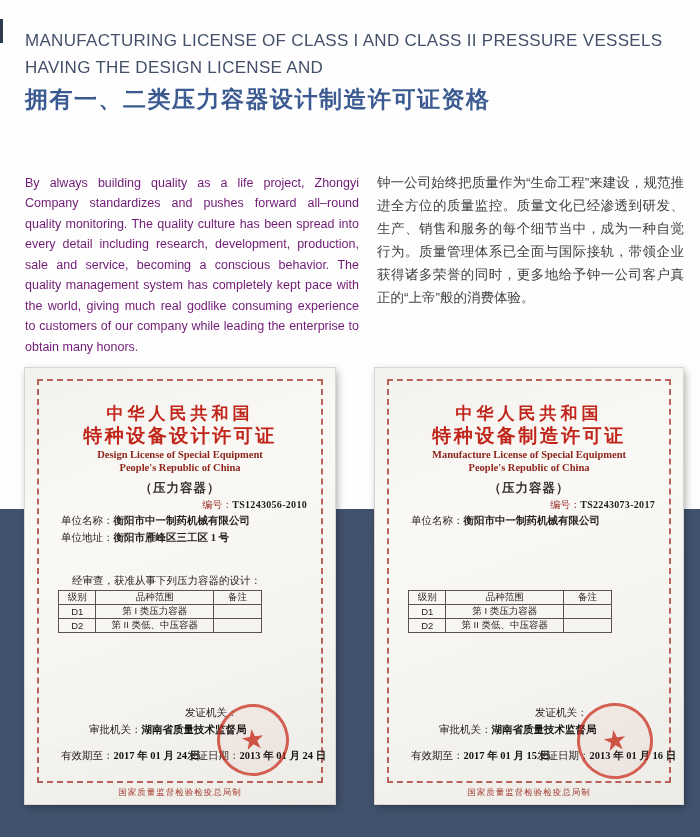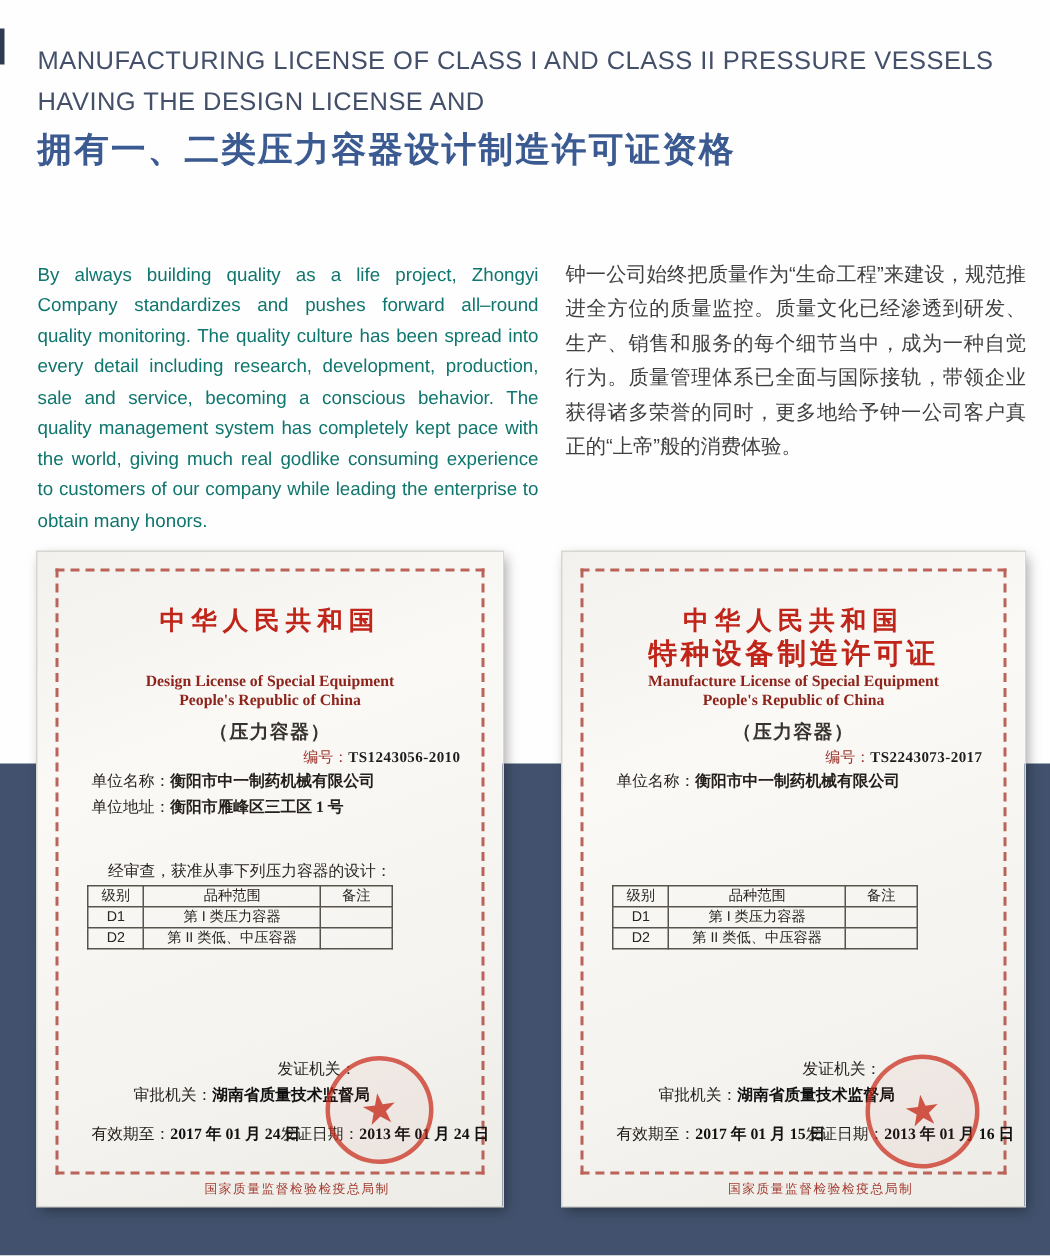--- a/index.html
+++ b/index.html
@@ -8,21 +8,21 @@
     background:#fefefe;font-family:"Liberation Sans",sans-serif;
   }
   .edge-sliver{position:absolute;left:0;top:19px;width:3px;height:24px;background:#2f3b50;}
   .navy-panel{position:absolute;left:0;top:509px;width:700px;height:328px;background:#42526e;}
   
   .hdr{position:absolute;left:25px;top:27px;width:650px;color:#44506a;
        font-size:17px;line-height:27px;letter-spacing:.3px;font-weight:400;}
   .zh-title{position:absolute;left:25px;top:84px;width:650px;color:#3a5a91;
        font-size:23px;font-weight:700;letter-spacing:1.5px;}
   
-  .p-en{position:absolute;left:25px;top:160px;width:334px;color:#0f766e;
+  .p-en{position:absolute;left:25px;top:160px;width:334px;color:#701a75;
        font-size:12.5px;line-height:20.5px;text-align:justify;}
   .p-zh{position:absolute;left:377px;top:157px;width:307px;color:#3f3f3f;
        font-size:13.5px;line-height:23px;text-align:justify;}
   
   .cert{position:absolute;top:368px;width:310px;height:436px;
        background:linear-gradient(160deg,#f2f1ed 0%,#faf9f6 30%,#f4f3ef 70%,#ecebe6 100%);
        box-shadow:0 0 0 1px #d8d6d0, 2px 3px 8px rgba(0,0,0,.35);}
   .cert.left{left:25px;}
   .cert.right{left:375px;width:308px;}
   .cert-border{position:absolute;left:12px;right:12px;top:11px;bottom:21px;
@@ -49,41 +49,42 @@
   .bt{position:absolute;font-size:10.5px;color:#241f1b;font-family:"Liberation Serif",serif;white-space:nowrap;}
   .bt .val{font-weight:700;color:#111;}
   .r1a{left:36px;top:355px;margin-left:28px;} .r1b{left:160px;top:338px;}
   .r2a{left:36px;top:381px;} .r2b{left:162px;top:381px;}
   .seal{position:absolute;left:192px;top:336px;width:66px;height:66px;border-radius:50%;
        border:3px solid rgba(199,42,26,.72);display:flex;align-items:center;justify-content:center;
        background:rgba(220,80,60,.05);transform:rotate(-8deg);}
   .seal .star{font-size:28px;color:rgba(199,42,26,.78);line-height:1;}
   .cert.right .seal{left:202px;top:335px;width:70px;height:70px;}
   .note{position:absolute;left:0;bottom:5px;width:100%;text-align:center;
-       font-size:8.5px;color:#a43c30;letter-spacing:1px;font-family:"Liberation Serif",serif;padding-left:18px;}
+       font-size:8.5px;color:#a43c30;letter-spacing:1px;font-family:"Liberation Serif",serif;}
 </style>
 </head>
 <body>
 
 <div class="edge-sliver"></div>
 
 <div class="hdr">
   <div>MANUFACTURING LICENSE OF CLASS I AND CLASS II PRESSURE VESSELS</div>
   <div>HAVING THE DESIGN LICENSE AND</div>
 </div>
 <div class="zh-title">拥有一、二类压力容器设计制造许可证资格</div>
 
 <p class="p-en">By always building quality as a life project, Zhongyi Company standardizes and pushes forward all–round quality monitoring. The quality culture has been spread into every detail including research, development, production, sale and service, becoming a conscious behavior. The quality management system has completely kept pace with the world, giving much real godlike consuming experience to customers of our company while leading the enterprise to obtain many honors.</p>
 <p class="p-zh">钟一公司始终把质量作为“生命工程”来建设，规范推进全方位的质量监控。质量文化已经渗透到研发、生产、销售和服务的每个细节当中，成为一种自觉行为。质量管理体系已全面与国际接轨，带领企业获得诸多荣誉的同时，更多地给予钟一公司客户真正的“上帝”般的消费体验。</p>
 
 <div class="navy-panel"></div>
 
 <div class="cert left">
   <div class="cert-border"></div>
   <div class="c t1">中华人民共和国</div>
+  <div class="c t2">特种设备设计许可证</div>
   <div class="c e1">Design License of Special Equipment</div>
   <div class="c e2">People's Republic of China</div>
   <div class="c scope">（压力容器）</div>
   <div class="num">
     <span class="lab">编号：</span><span class="val">TS1243056-2010</span>
   </div>
   <div class="frow f1">
     <span>单位名称：</span><span class="val">衡阳市中一制药机械有限公司</span>
   </div>
   <div class="frow f2">

